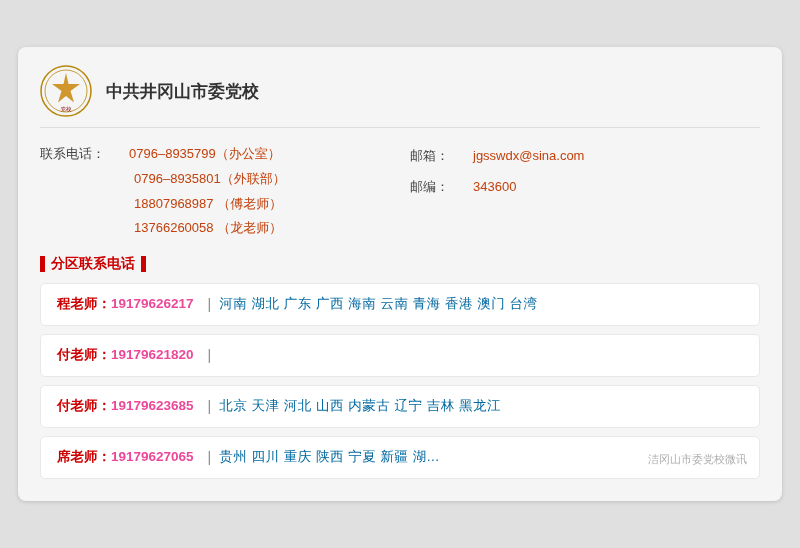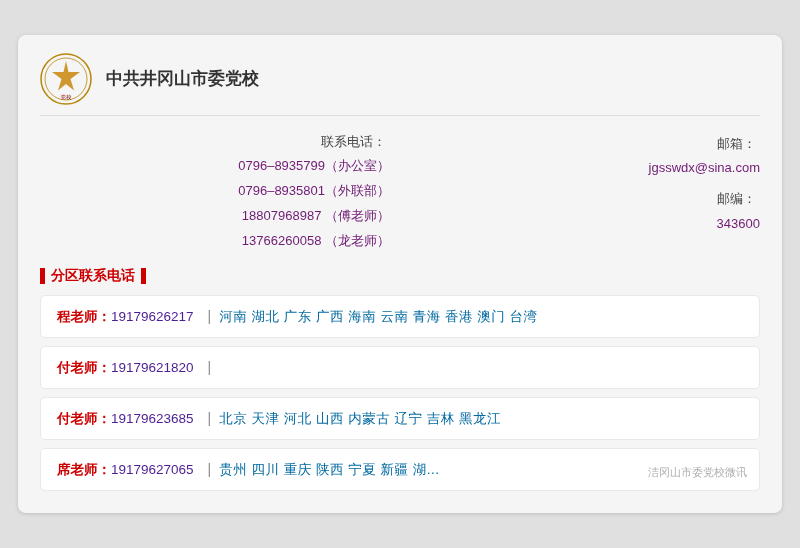--- a/index.html
+++ b/index.html
@@ -48,29 +48,29 @@
     }
     .contact-right {
       flex: 1;
       padding-top: 2px;
     }
     .contact-row {
       font-size: 13px;
       color: #444;
       line-height: 1.9;
       display: flex;
-      align-items: flex-end;
-      flex-direction: column;
+      align-items: flex-start;
     }
     .contact-row .label {
       white-space: nowrap;
       margin-right: 4px;
     }
     .contact-row .value {
-      color: #701a75;
+      color: #c2410c;
+      margin-left: 20px;
     }
     .section-title {
       display: flex;
       align-items: center;
       margin-bottom: 10px;
       gap: 6px;
     }
     .section-bar {
       display: inline-block;
       width: 5px;
@@ -99,22 +99,22 @@
       display: flex;
       align-items: center;
       gap: 0;
     }
     .district-item .teacher {
       color: #c00;
       font-weight: bold;
       white-space: nowrap;
     }
     .district-item .phone {
-      color: #4c1d95;
-      font-weight: normal;
+      color: #ec4899;
+      font-weight: bold;
       margin-right: 6px;
       white-space: nowrap;
     }
     .district-item .sep {
       color: #888;
       margin: 0 8px;
       font-size: 14px;
     }
     .district-item .regions {
       color: #0369a1;

